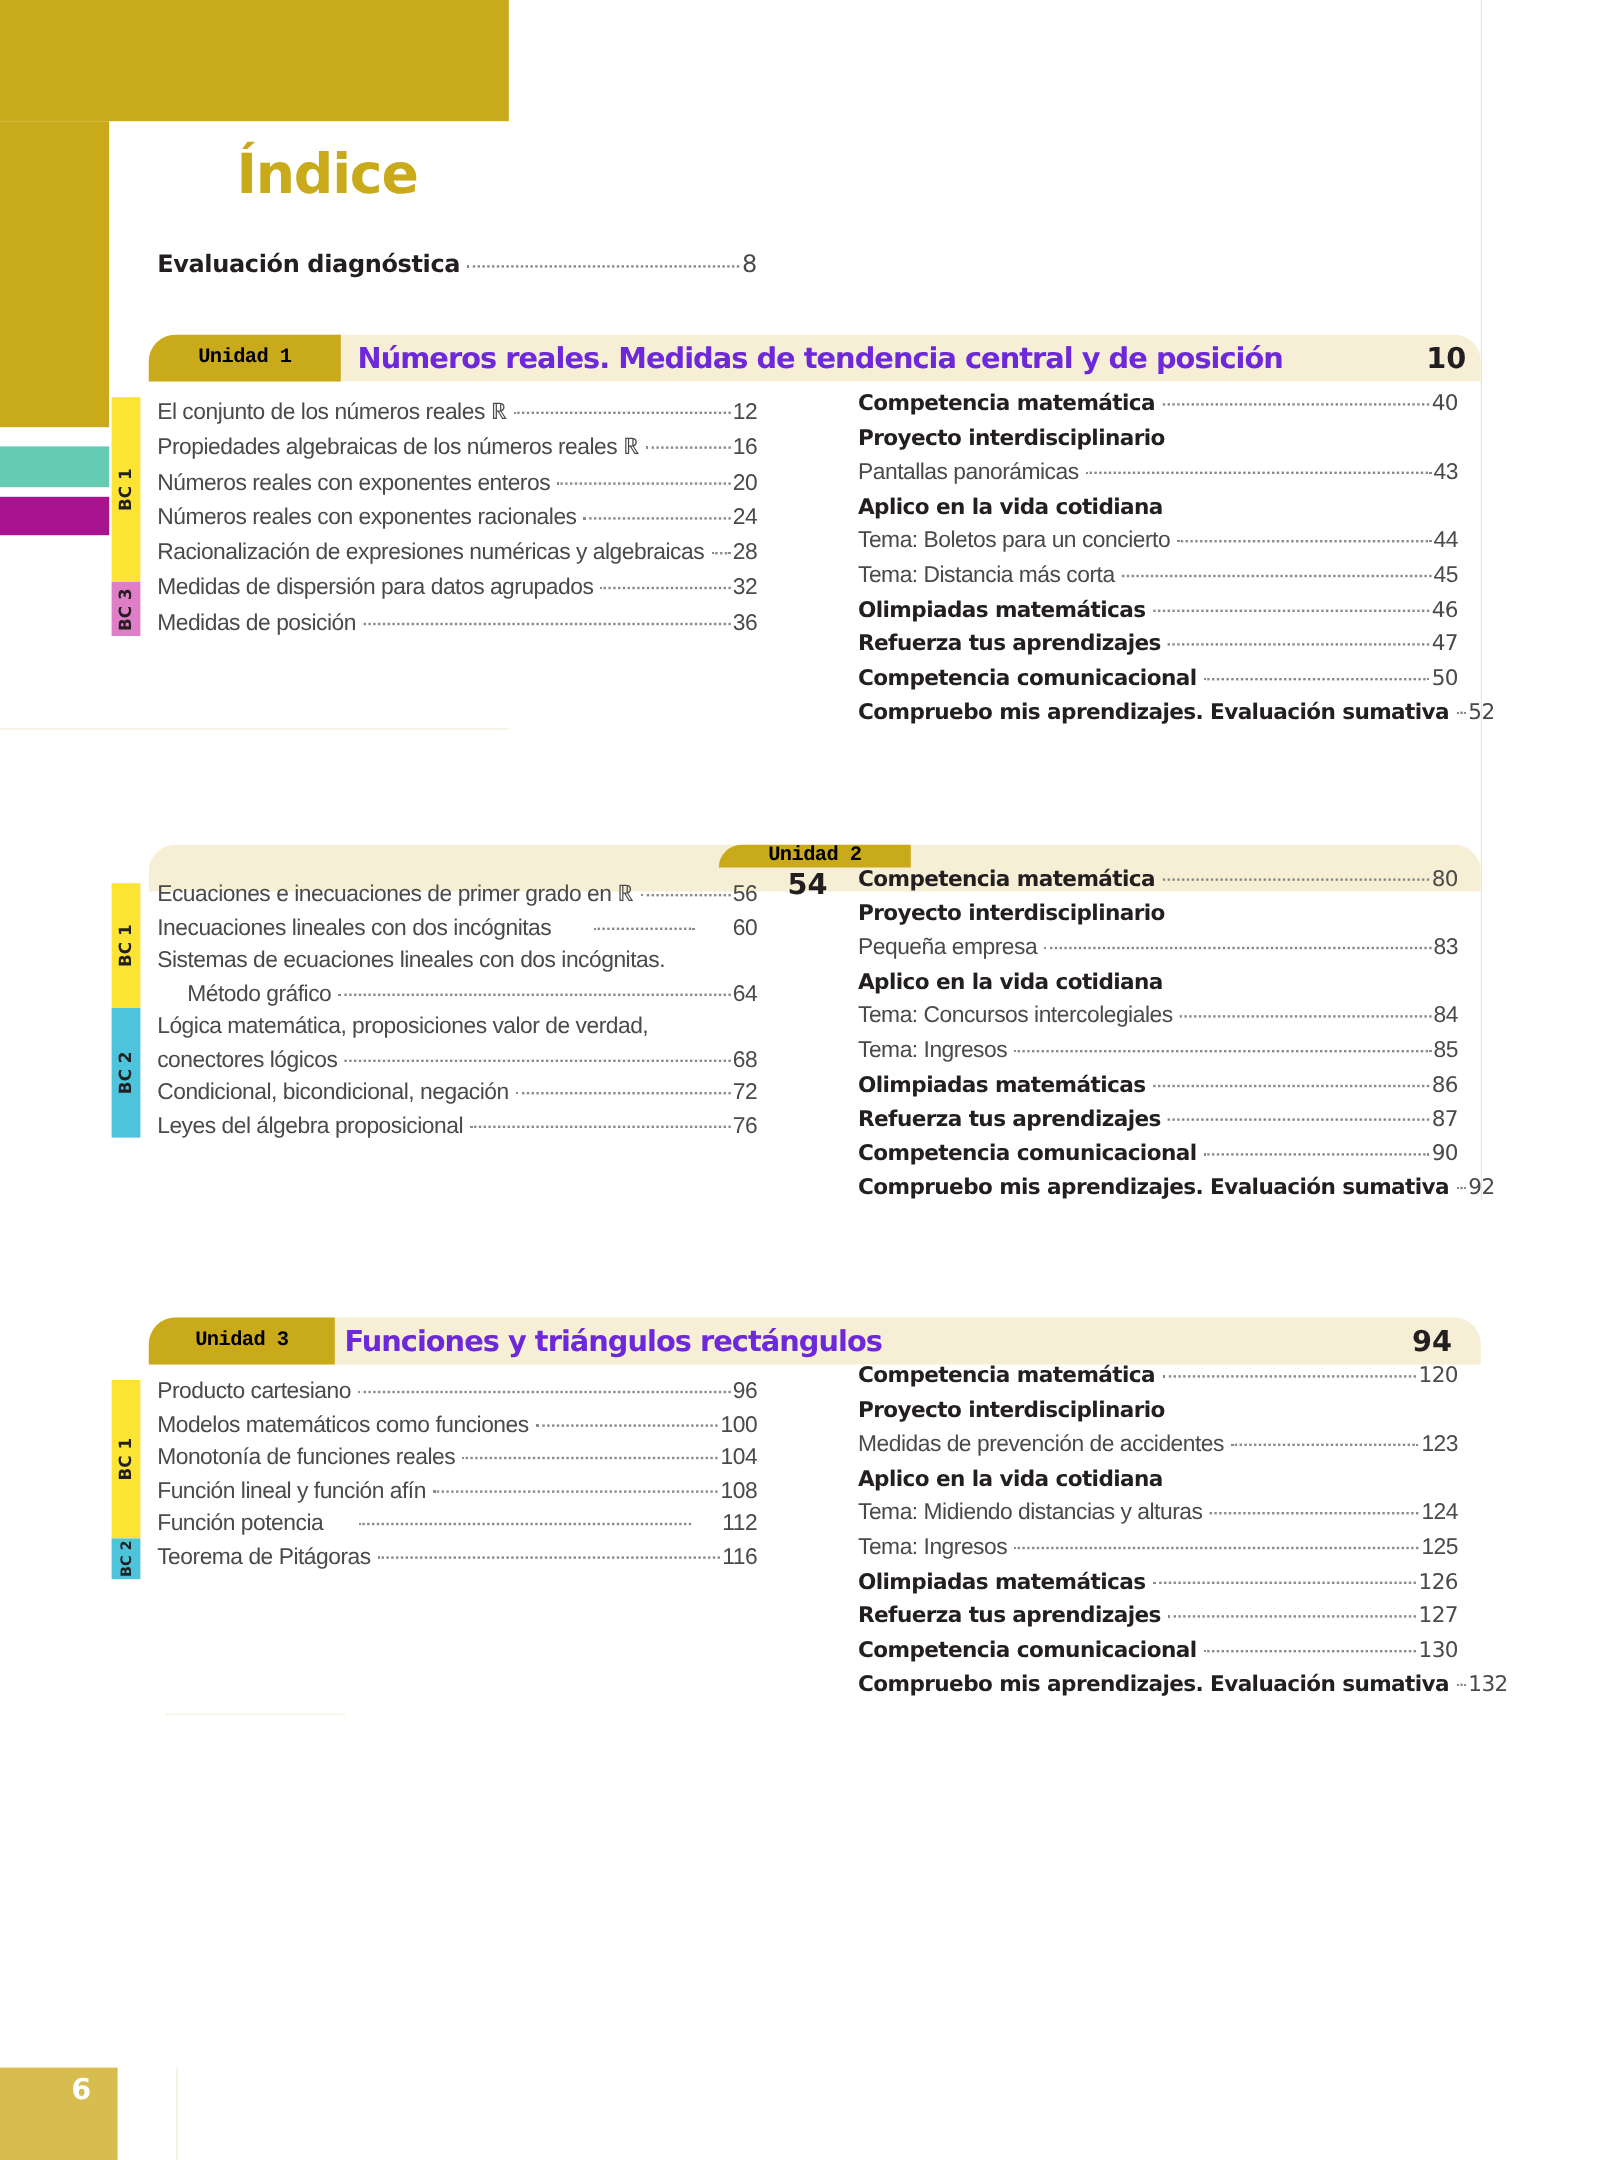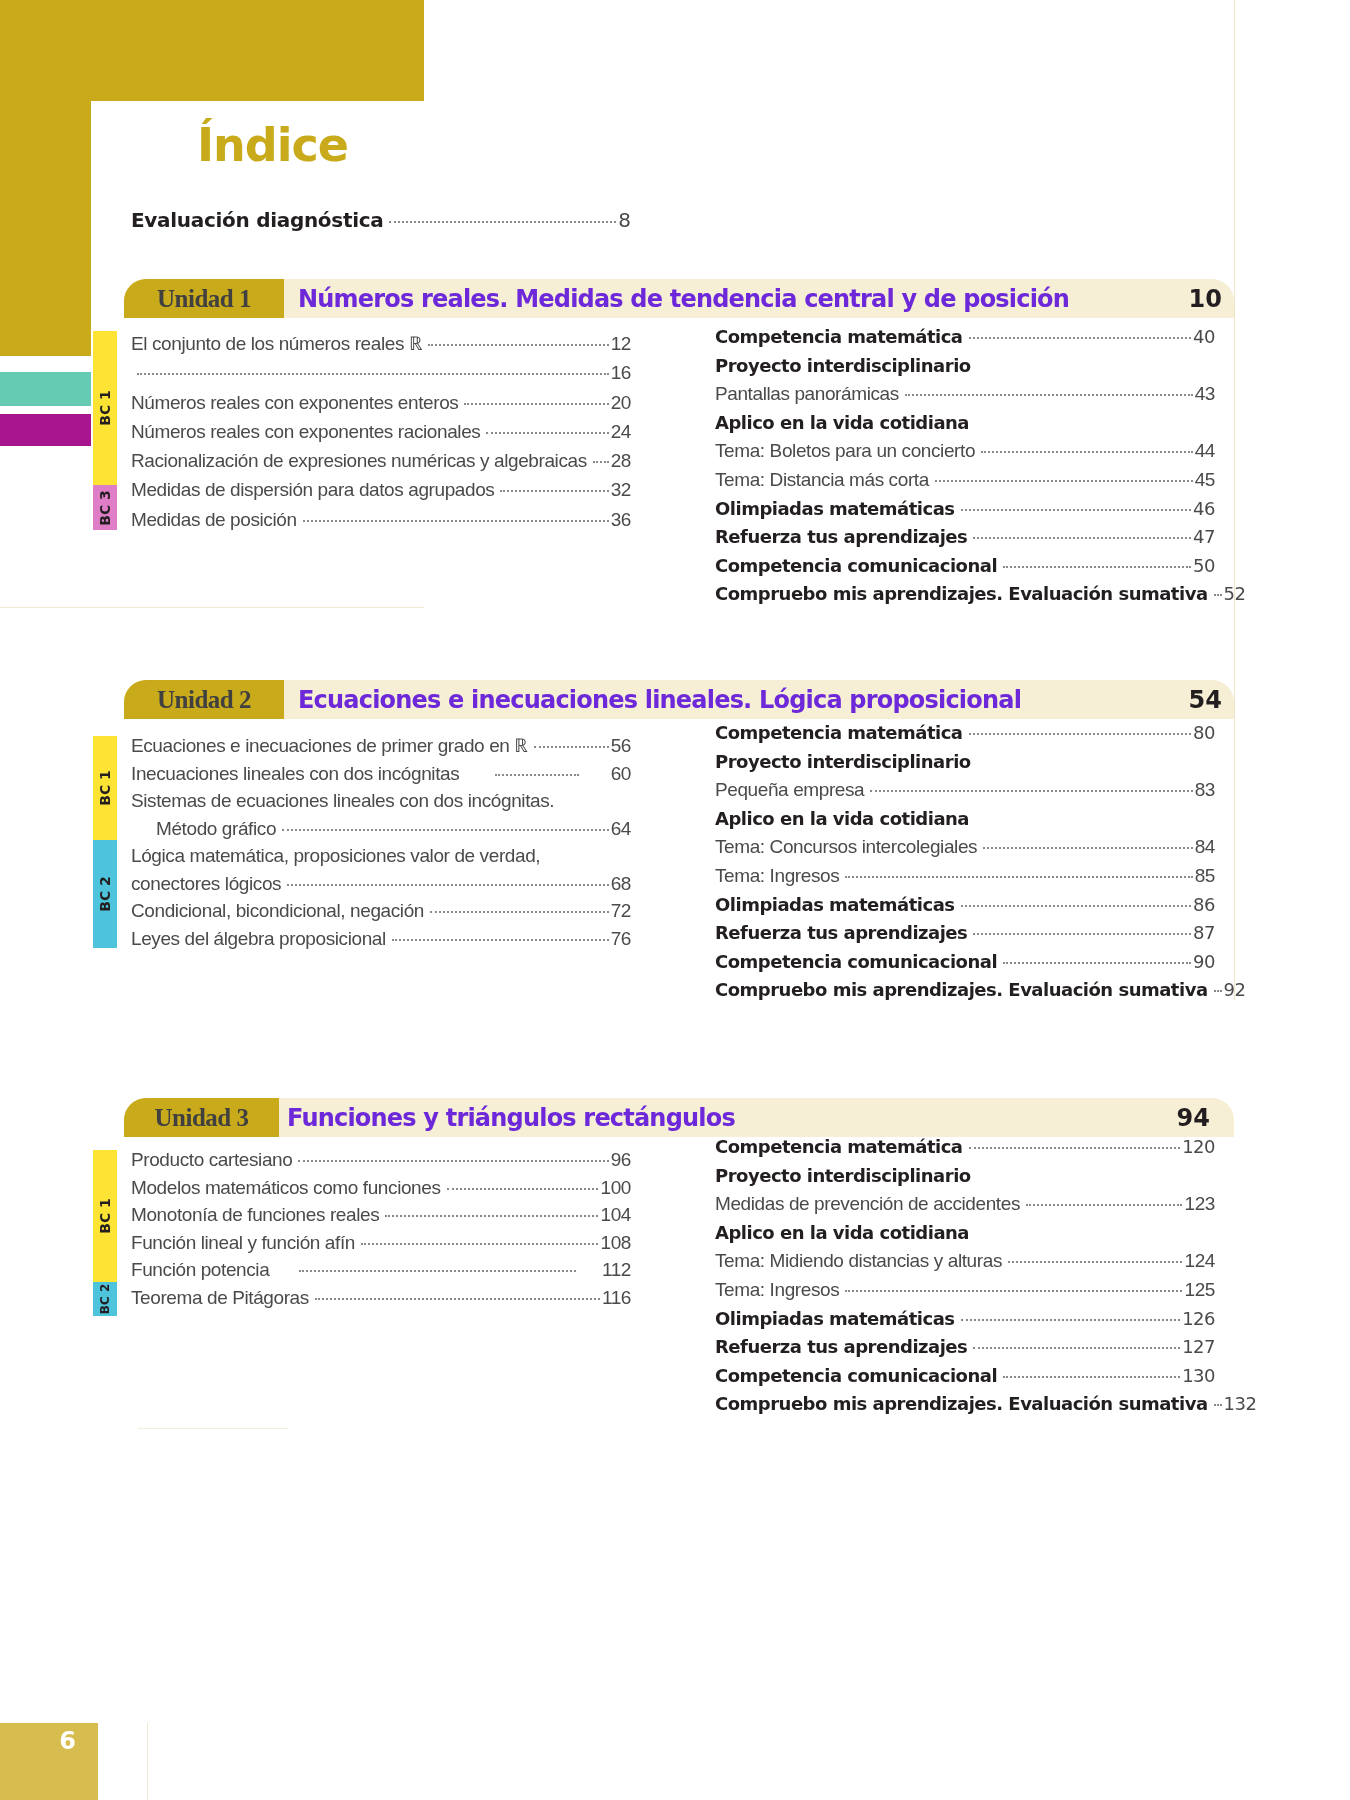--- a/index.html
+++ b/index.html
@@ -23,21 +23,21 @@
 
   .toc-line { display: flex; align-items: baseline; white-space: nowrap; }
   .toc-line .t { flex: 0 0 auto; }
   .toc-line .dots { flex: 1 1 auto; border-bottom: 2px dotted #8a8a8a; margin: 0 2px 0 6px; transform: translateY(-4px); min-width: 8px; }
   .toc-line .p { flex: 0 0 auto; color: #4a4a4a; font-weight: normal; }
 
   .eval { left: 131px; top: 208px; width: 500px; font-size: 20px; font-weight: bold; font-family: "DejaVu Sans", sans-serif; }
   .eval .t { letter-spacing: -0.3px; }
 
   .unit-header { left: 124px; width: 1110px; height: 39px; background: #f6efd5; border-top-left-radius: 22px; border-top-right-radius: 22px; display: flex; align-items: center; }
-  .unit-tag { width: 160px; height: 100%; background: #c9aa1b; border-top-left-radius: 22px; color: #404040; font-weight: bold; font-size: 25px; display: flex; align-items: center; justify-content: center; font-family: Liberation Serif, serif; letter-spacing: -0.5px; }
+  .unit-tag { width: 160px; height: 100%; background: #c9aa1b; border-top-left-radius: 22px; color: #000000; font-weight: bold; font-size: 17px; display: flex; align-items: center; justify-content: center; font-family: Liberation Mono, monospace; letter-spacing: -0.5px; }
   .unit-title { flex: 1; padding-left: 14px; font-size: 24px; font-weight: bold; color: #6d28d9; font-family: "DejaVu Sans", sans-serif; letter-spacing: -0.8px; white-space: nowrap; overflow: hidden; }
   .unit-page { padding-right: 12px; font-size: 24px; font-weight: bold; font-family: "DejaVu Sans", sans-serif; }
 
   .bc { position: absolute; left: 93px; width: 24px; display: flex; align-items: center; justify-content: center; }
   .bc span { transform: rotate(-90deg); white-space: nowrap; font-size: 14px; font-weight: bold; color: #231f20; font-family: "DejaVu Sans", sans-serif; }
   .bc-yellow { background: #fde334; }
   .bc-pink { background: #e07dc7; }
   .bc-cyan { background: #4dc4dc; }
 
   .left-list { position: absolute; left: 131px; width: 500px; }
@@ -78,20 +78,21 @@
     <span>BC 3</span>
   </div>
 
 <div class="left-list" style="top:329px;">
   <div class="row toc-line">
       <span class="t">El conjunto de los números reales ℝ</span>
       <span class="dots"></span>
       <span class="p">12</span>
     </div>
   <div class="row toc-line">
+      <span class="t">Propiedades algebraicas de los números reales ℝ</span>
       <span class="dots"></span>
       <span class="p">16</span>
     </div>
   <div class="row toc-line">
       <span class="t">Números reales con exponentes enteros</span>
       <span class="dots"></span>
       <span class="p">20</span>
     </div>
   <div class="row toc-line">
       <span class="t">Números reales con exponentes racionales</span>
@@ -153,21 +154,21 @@
       <span class="dots"></span>
       <span class="p">50</span>
     </div>
   <div class="row right-row bold toc-line">
       <span class="t">Compruebo mis aprendizajes. Evaluación sumativa</span>
       <span class="dots"></span>
       <span class="p">52</span>
     </div>
 </div>
 
-<div class="abs unit-header" style="top:680px;">
+<div class="abs unit-header" style="top:704px;flex-direction:column;">
   <div class="unit-tag">Unidad 2</div>
   <div class="unit-title">Ecuaciones e inecuaciones lineales. Lógica proposicional</div>
   <div class="unit-page">54</div>
 </div>
 <div class="bc bc-yellow" style="top:736px;height:104px;">
     <span>BC 1</span>
   </div>
 <div class="bc bc-cyan" style="top:840px;height:108px;">
     <span>BC 2</span>
   </div>

